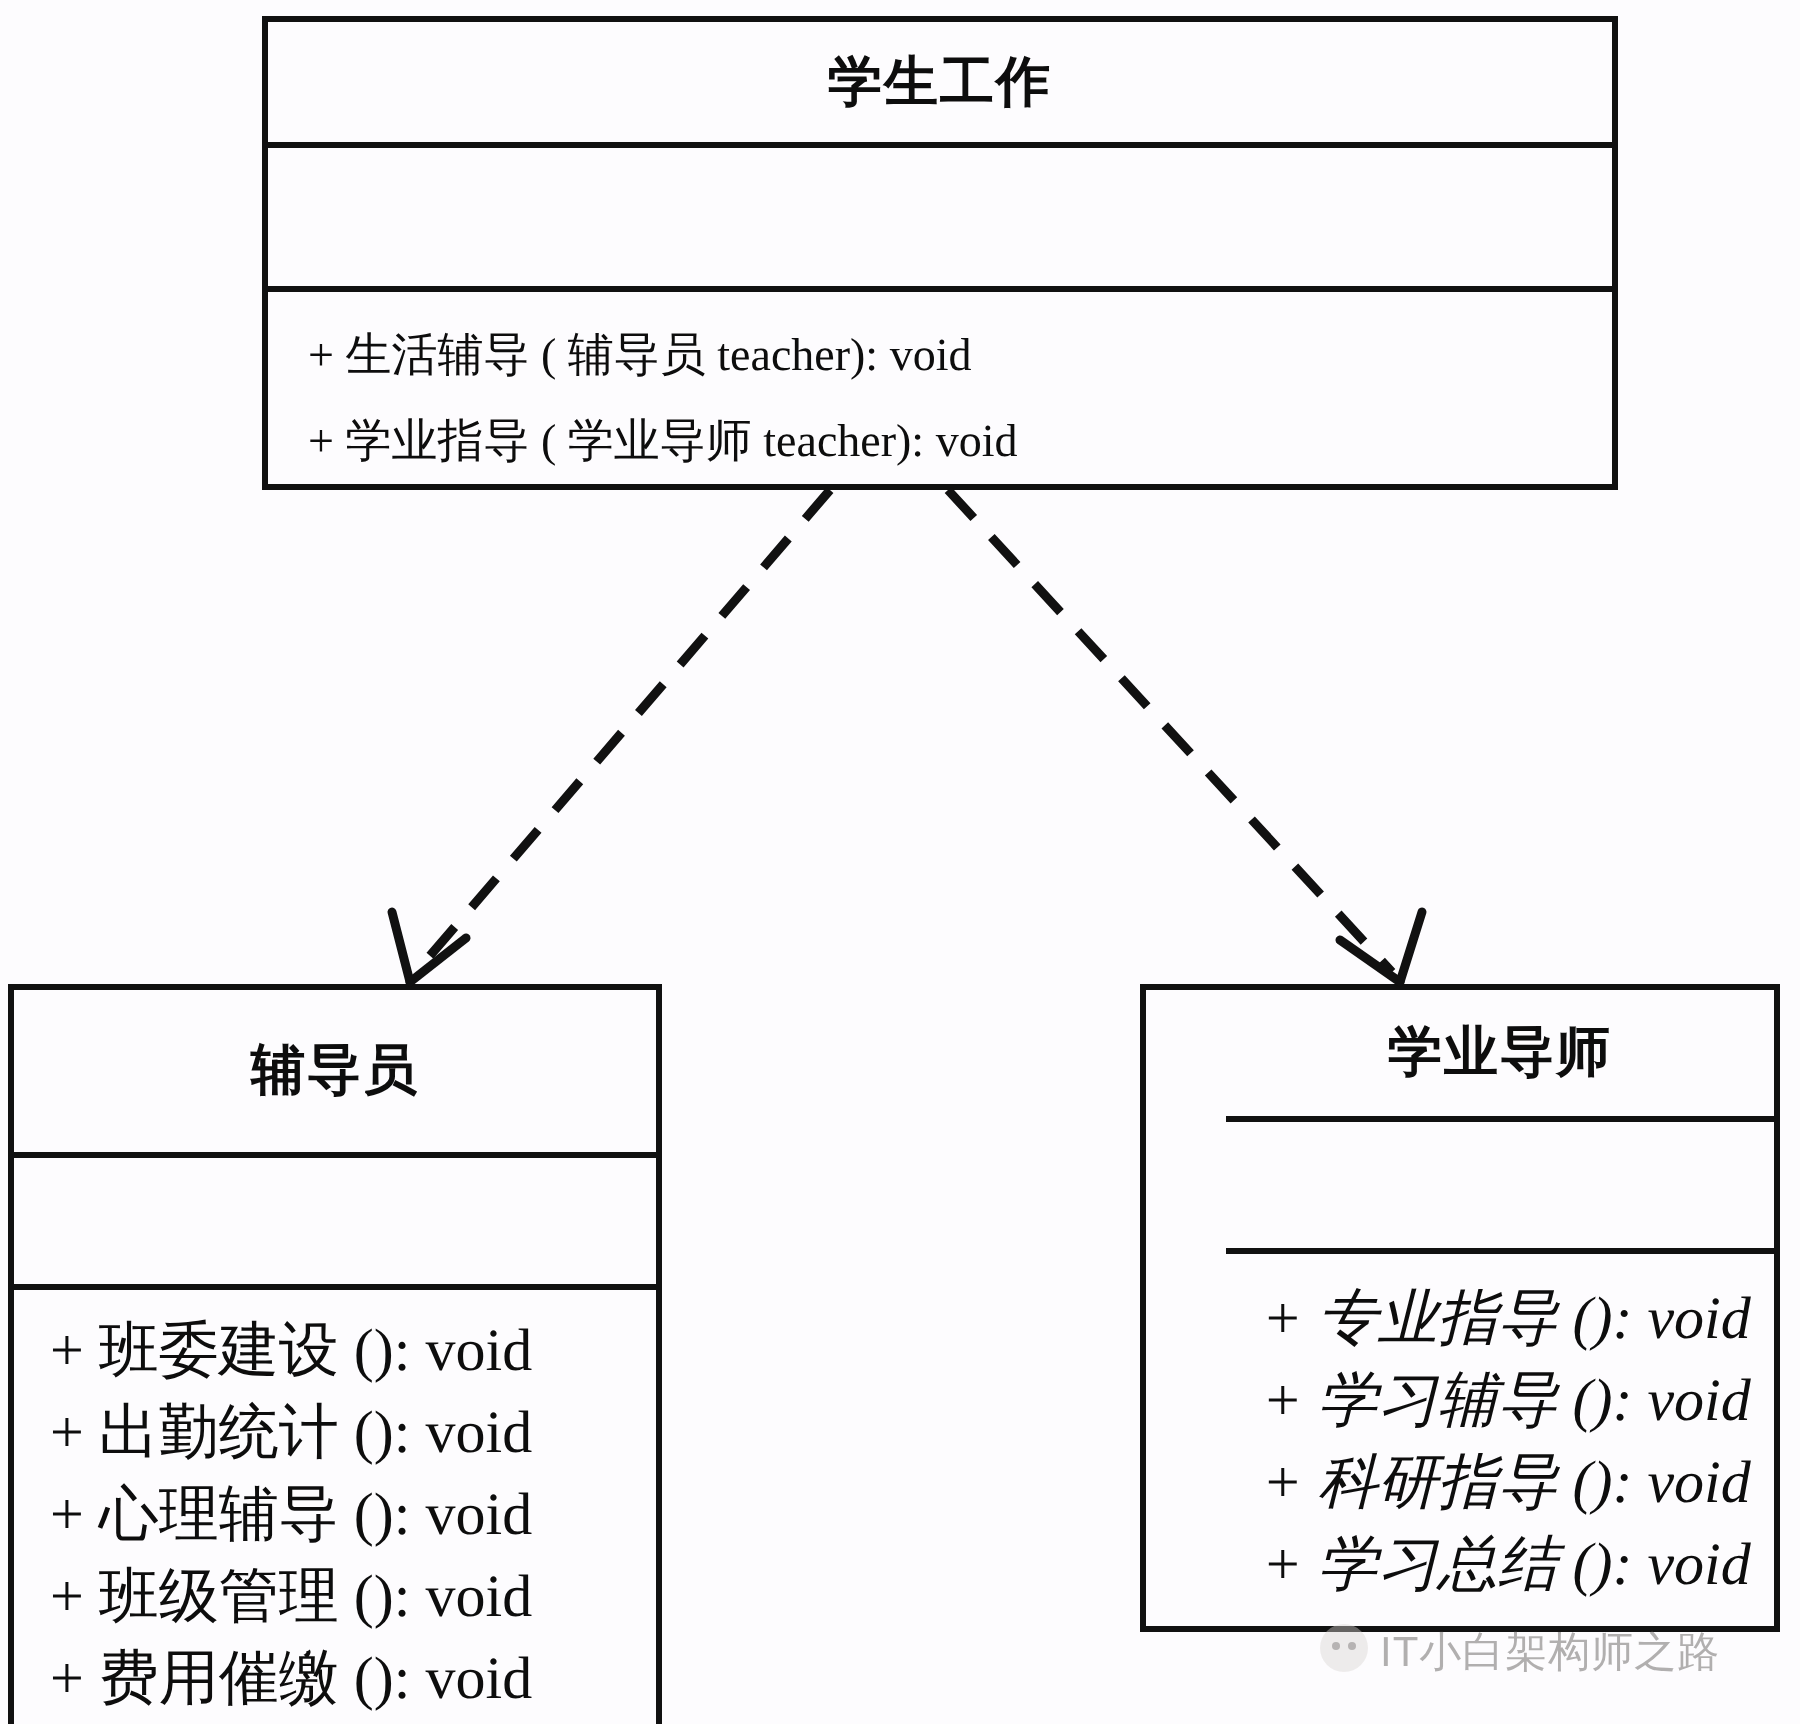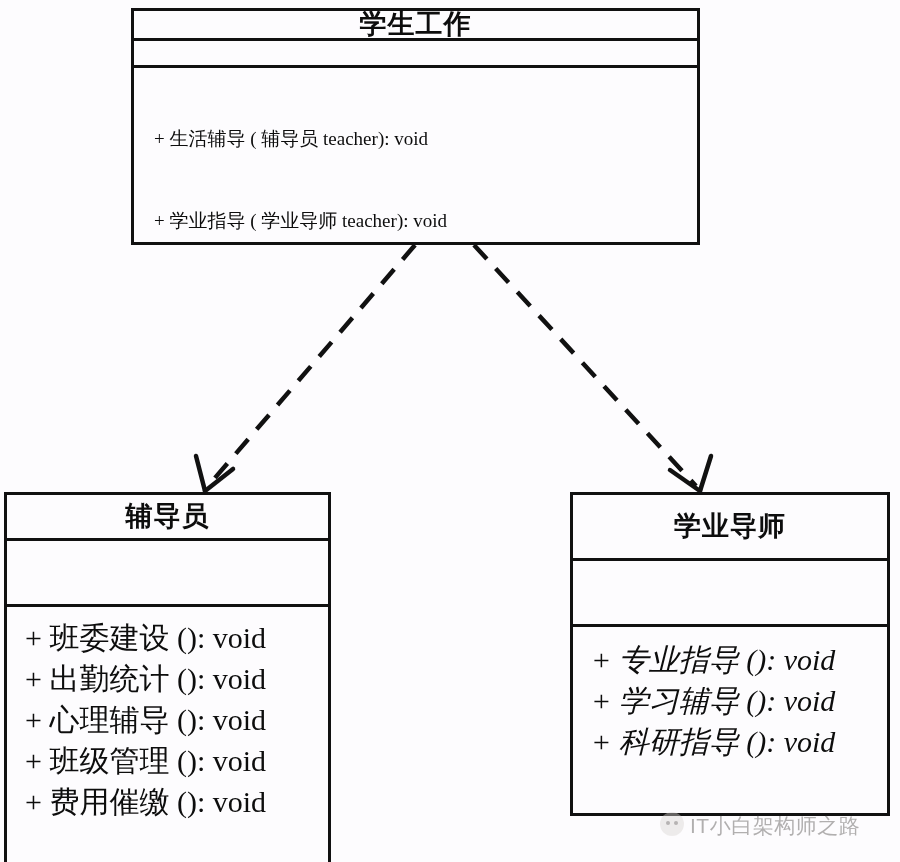--- a/index.html
+++ b/index.html
@@ -58,45 +58,46 @@
     color: #0d0d0d;
     line-height: 41px;
     white-space: nowrap;
     padding-left: 18px;
     font-family: "Liberation Serif", "DejaVu Serif", serif;
   }
   
   #class-student-work {
     left: 131px;
     top: 8px;
-    width: 569px;
+    width: 678px;
     height: 237px;
   }
   #class-student-work .compartment-name { height: 64px; }
   #class-student-work .compartment-attrs { height: 73px; }
   #class-student-work .compartment-ops { flex: 1 1 auto; padding-top: 10px; }
-  #class-student-work .op-row { font-size: 19px; line-height: 43px; padding-left: 20px; margin-top: 39px; }
+  #class-student-work .op-row { font-size: 23px; line-height: 43px; padding-left: 20px; }
 
   
   #class-counselor {
     left: 4px;
     top: 492px;
     width: 327px;
     height: 378px;
   }
-  #class-counselor .compartment-name { height: 46px; }
+  #class-counselor .compartment-name { height: 84px; }
   #class-counselor .compartment-attrs { height: 66px; }
   #class-counselor .compartment-ops { flex: 1 1 auto; padding-top: 10px; }
 
   
   #class-academic-advisor {
     left: 570px;
     top: 492px;
     width: 320px;
     height: 324px;
+    padding-left: 40px;
   }
   #class-academic-advisor .compartment-name { height: 66px; }
   #class-academic-advisor .compartment-attrs { height: 66px; }
   #class-academic-advisor .compartment-ops { flex: 1 1 auto; padding-top: 12px; font-style: italic; }
 
   
   #connectors {
     position: absolute;
     left: 0;
     top: 0;
@@ -176,20 +177,21 @@
 
   <div class="uml-class" id="class-academic-advisor">
     <div class="uml-compartment compartment-name">
       <span class="class-title">学业导师</span>
     </div>
     <div class="uml-compartment compartment-attrs"></div>
     <div class="uml-compartment compartment-ops">
       <div class="op-row">+ 专业指导 (): void</div>
       <div class="op-row">+ 学习辅导 (): void</div>
       <div class="op-row">+ 科研指导 (): void</div>
+      <div class="op-row">+ 学习总结 (): void</div>
     </div>
   </div>
 
   <svg id="connectors" viewBox="0 0 900 862">
 
     <g>
       <line x1="415" y1="245" x2="208" y2="486" stroke="#111111" stroke-width="4.5" stroke-dasharray="19,13" stroke-linecap="butt"></line>
       <line x1="205" y1="491" x2="196" y2="456" stroke="#111111" stroke-width="4.5" stroke-linecap="round"></line>
       <line x1="205" y1="491" x2="233" y2="469" stroke="#111111" stroke-width="4.5" stroke-linecap="round"></line>
     </g>

